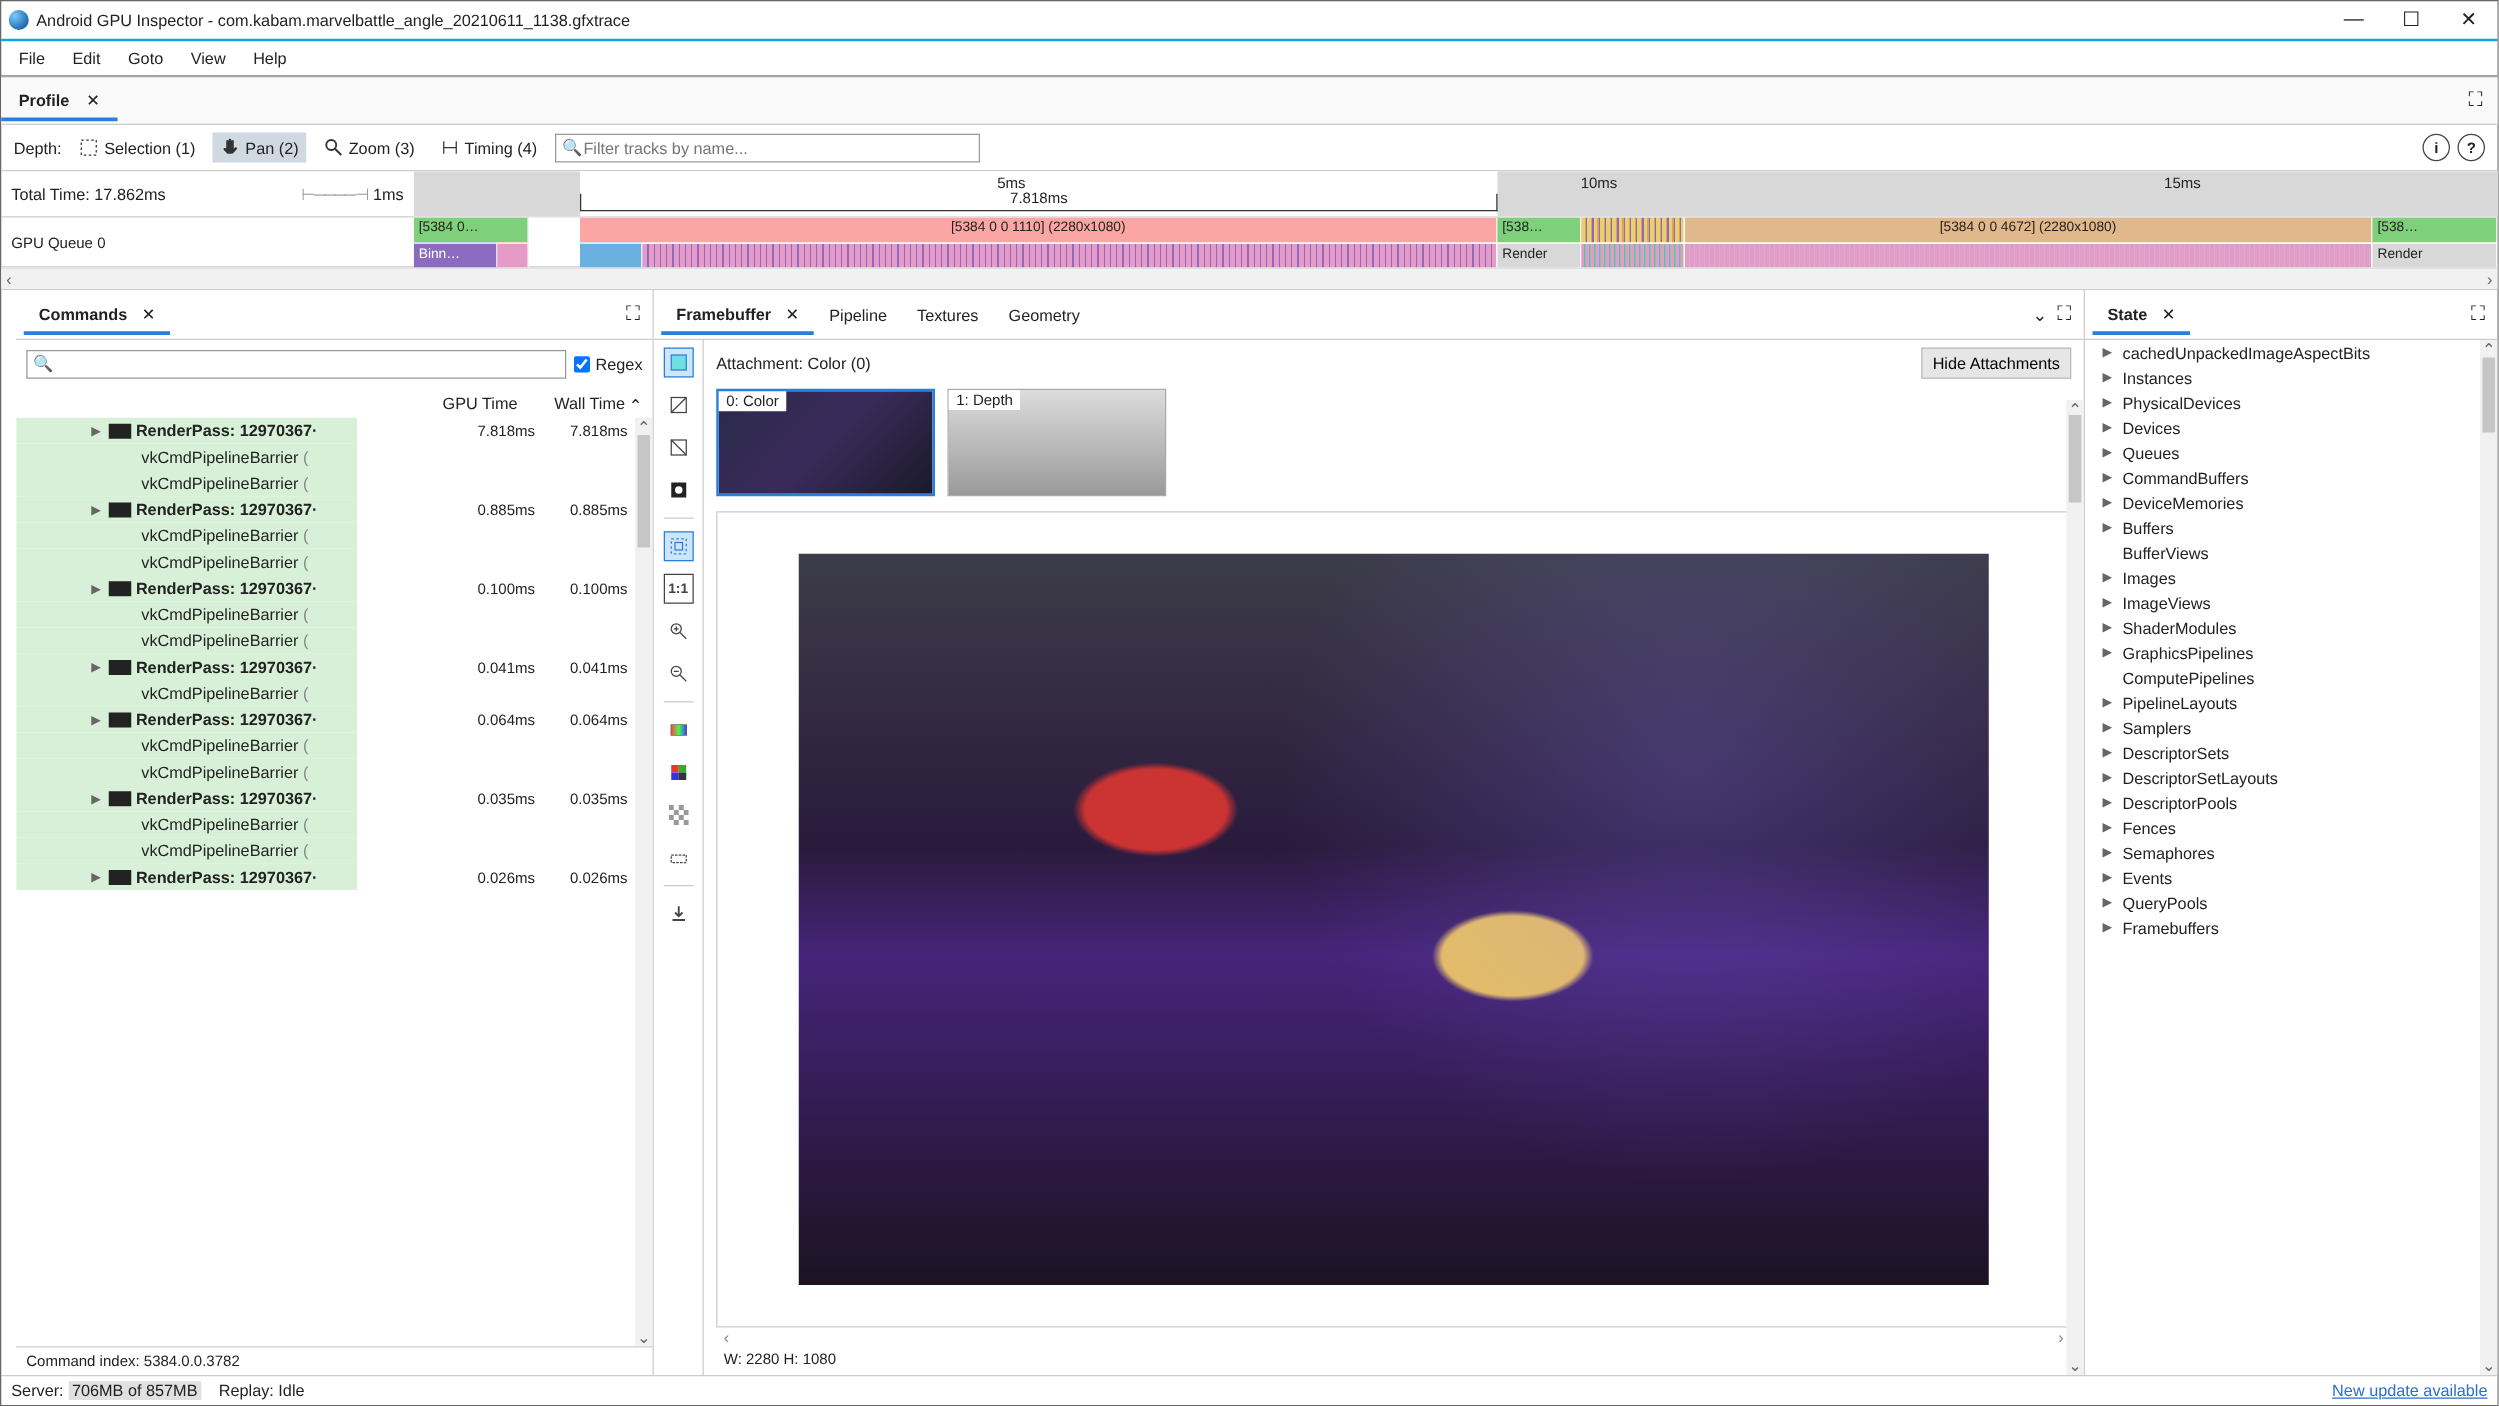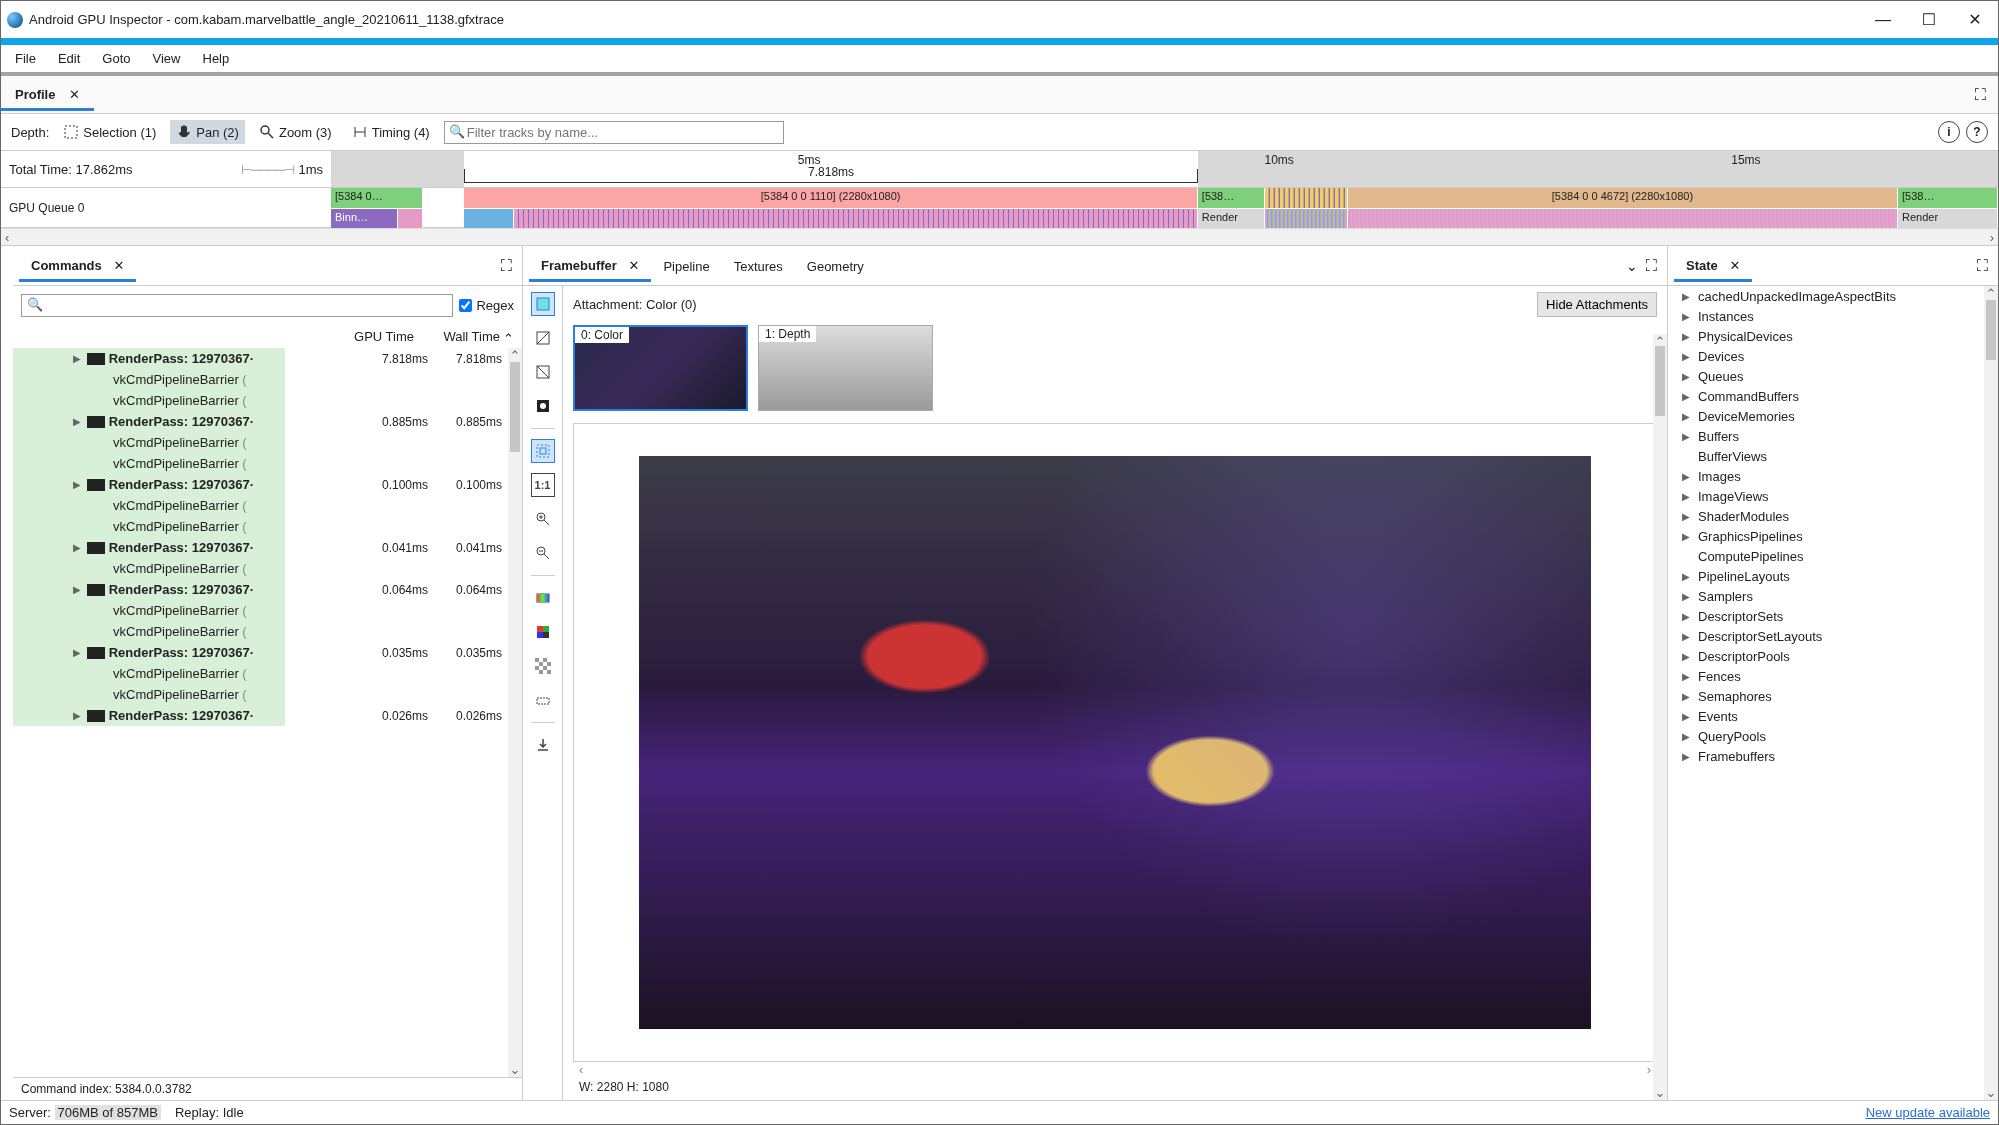--- a/index.html
+++ b/index.html
@@ -1,22 +1,22 @@
 <!DOCTYPE html>
 <html><head>
 <meta charset="utf-8">
 <style>
 * { margin: 0; padding: 0; box-sizing: border-box; font-family: "Segoe UI", Arial, sans-serif; font-size: 13px; }
 html, body { width: 100%; height: 100%; background: #fff; color: #222; overflow: hidden; }
 .window { display: flex; flex-direction: column; height: 100%; border: 1px solid #666; }
-.titlebar { display: flex; align-items: center; height: 44px; border-bottom: 7px solid #0ea5e9; }
+.titlebar { display: flex; align-items: center; height: 32px; border-bottom: 2px solid #0ea5e9; }
 .titlebar .appicon { width: 16px; height: 16px; margin: 0 6px; border-radius: 50%; background: radial-gradient(circle at 30% 30%, #7cf, #048); }
 .titlebar .title { flex: 1; }
 .titlebar .winbtn { width: 46px; height: 32px; display: flex; align-items: center; justify-content: center; font-size: 16px; }
-.menubar { display: flex; gap: 14px; padding: 4px 10px; border-bottom: 4px solid #a3a3a3; align-items: flex-end; }
+.menubar { display: flex; gap: 14px; padding: 4px 10px; border-bottom: 2px solid #a3a3a3; align-items: flex-end; }
 .menubar span { padding: 2px 4px; }
 
 .profile-tabbar { display: flex; align-items: center; border-bottom: 1px solid #ccc; background: #fafafa; height: 38px; }
 .profile-tab { padding: 8px 14px 6px; font-weight: 600; border-bottom: 3px solid #2a7fdd; }
 .profile-tab .x { margin-left: 10px; font-weight: normal; }
 .expand-btn { margin-left: auto; padding: 6px 12px; font-size: 16px; }
 
 .toolbar { display: flex; align-items: center; padding: 6px 10px; gap: 8px; border-bottom: 1px solid #ccc; }
 .toolbar .mode-btn { display: inline-flex; align-items: center; gap: 4px; padding: 4px 6px; }
 .toolbar .mode-btn.active { background: #d0d8e2; }

